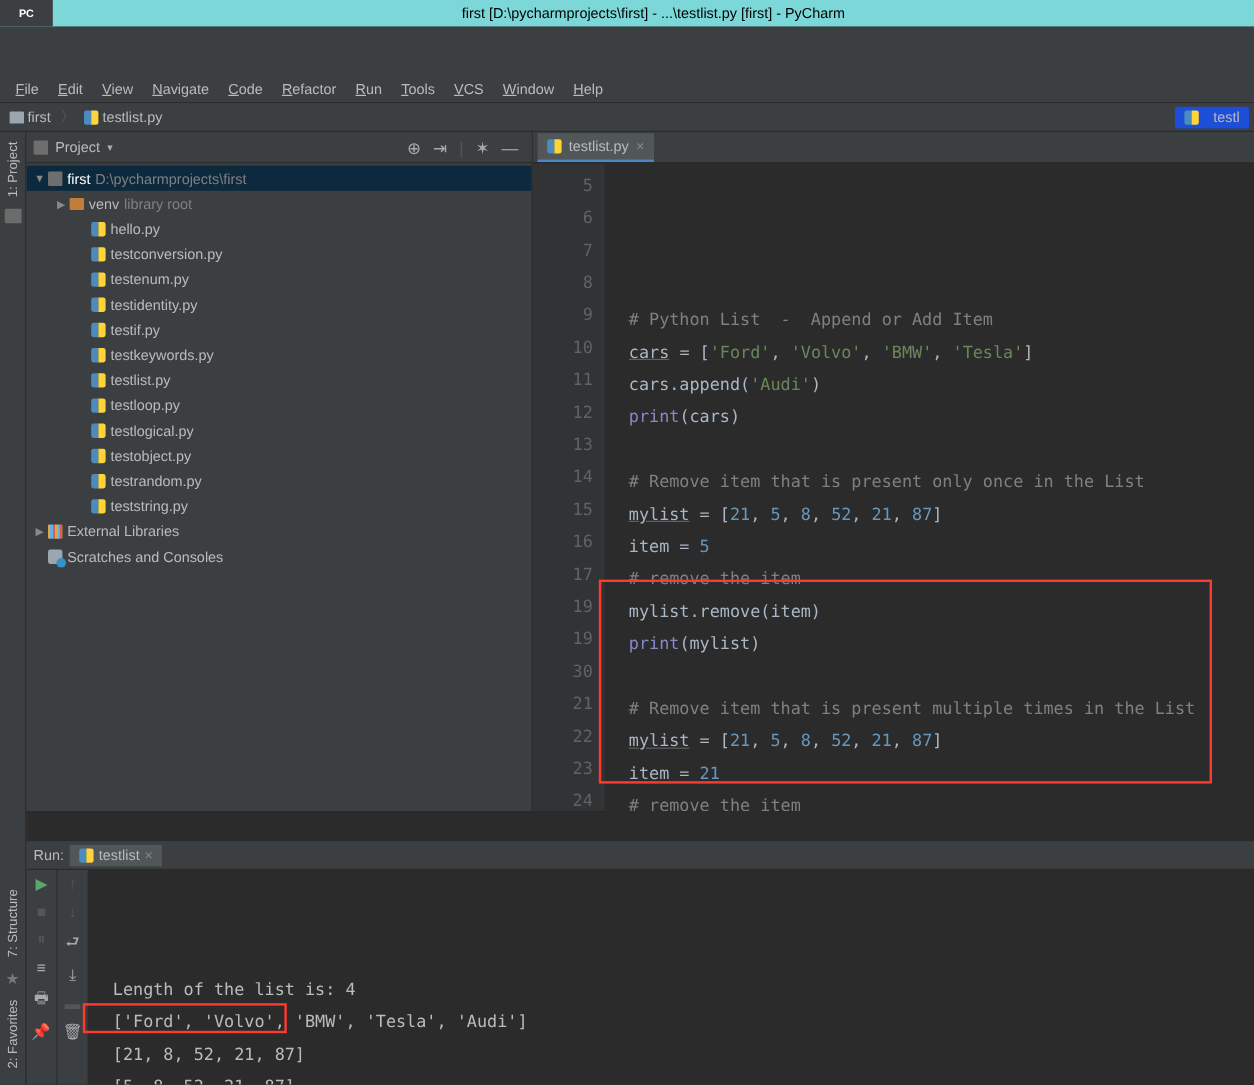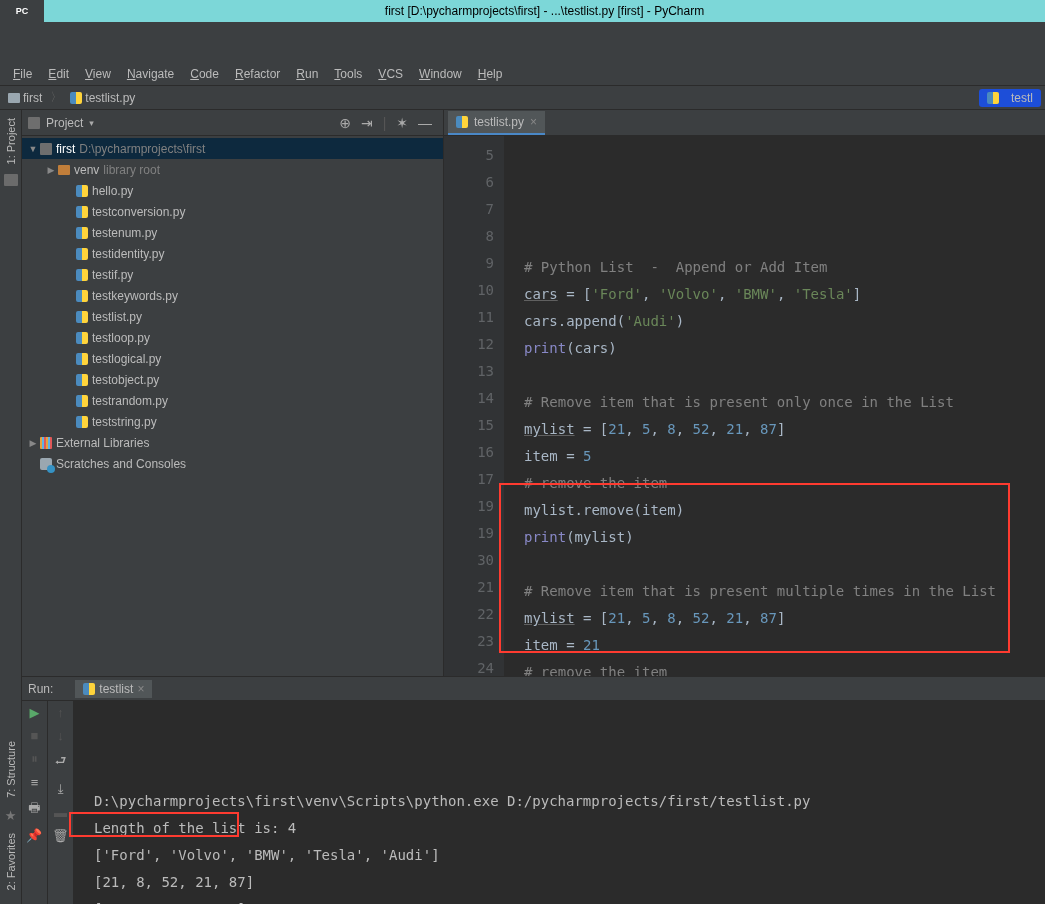--- a/index.html
+++ b/index.html
@@ -128,21 +128,21 @@
   .hl-box {
     position: absolute; border: 2px solid #ff3b30;
     pointer-events: none;
   }
   .run-panel {
     height: 228px; display: flex; flex-direction: column;
     border-top: 1px solid #2b2b2b; background: #2b2b2b;
   }
   .run-header {
     height: 24px; background: #3c3f41; display: flex; align-items: center;
-    padding: 0 6px; gap: 22px; border-bottom: 1px solid #2b2b2b;
+    padding: 0 6px; gap: 5px; border-bottom: 1px solid #2b2b2b; margin-top: 24px;
   }
   .run-header .tab {
     background: #515658; padding: 2px 8px; display: flex; align-items: center; gap: 4px;
   }
   .run-body { flex: 1; display: flex; overflow: hidden; }
   .run-toolbar {
     width: 26px; background: #3c3f41; border-right: 1px solid #2b2b2b;
     display: flex; flex-direction: column; align-items: center; padding-top: 4px; gap: 8px;
   }
   .run-toolbar2 {
@@ -395,17 +395,17 @@
         <div class="run-toolbar2">
           <span class="tb-btn" style="color:#555;">↑</span>
           <span class="tb-btn" style="color:#555;">↓</span>
           <span class="tb-btn">⮐</span>
           <span class="tb-btn">⤓</span>
           <span class="tb-btn" style="color:#555;">▬</span>
           <span class="tb-btn">🗑</span>
         </div>
         <div class="console" id="console">
           <div class="hl-box" style="left:-5px; top:111px; width:170px; height:25px;"></div>
-        <div>D:\pycharmprojects\first\venv\Scripts\python.exe D:/pycharmprojects/first/testlist.py</div><div>Length of the list is: 4</div><div>['Ford', 'Volvo', 'BMW', 'Tesla', 'Audi']</div><div>[21, 8, 52, 21, 87]</div><div>[5, 8, 52, 21, 87]</div></div>
+        <div>Length of the list is: 4</div><div>['Ford', 'Volvo', 'BMW', 'Tesla', 'Audi']</div><div>[21, 8, 52, 21, 87]</div><div>[5, 8, 52, 21, 87]</div></div>
       </div>
     </div>
   </div>
 </div>
 
 </body></html>

